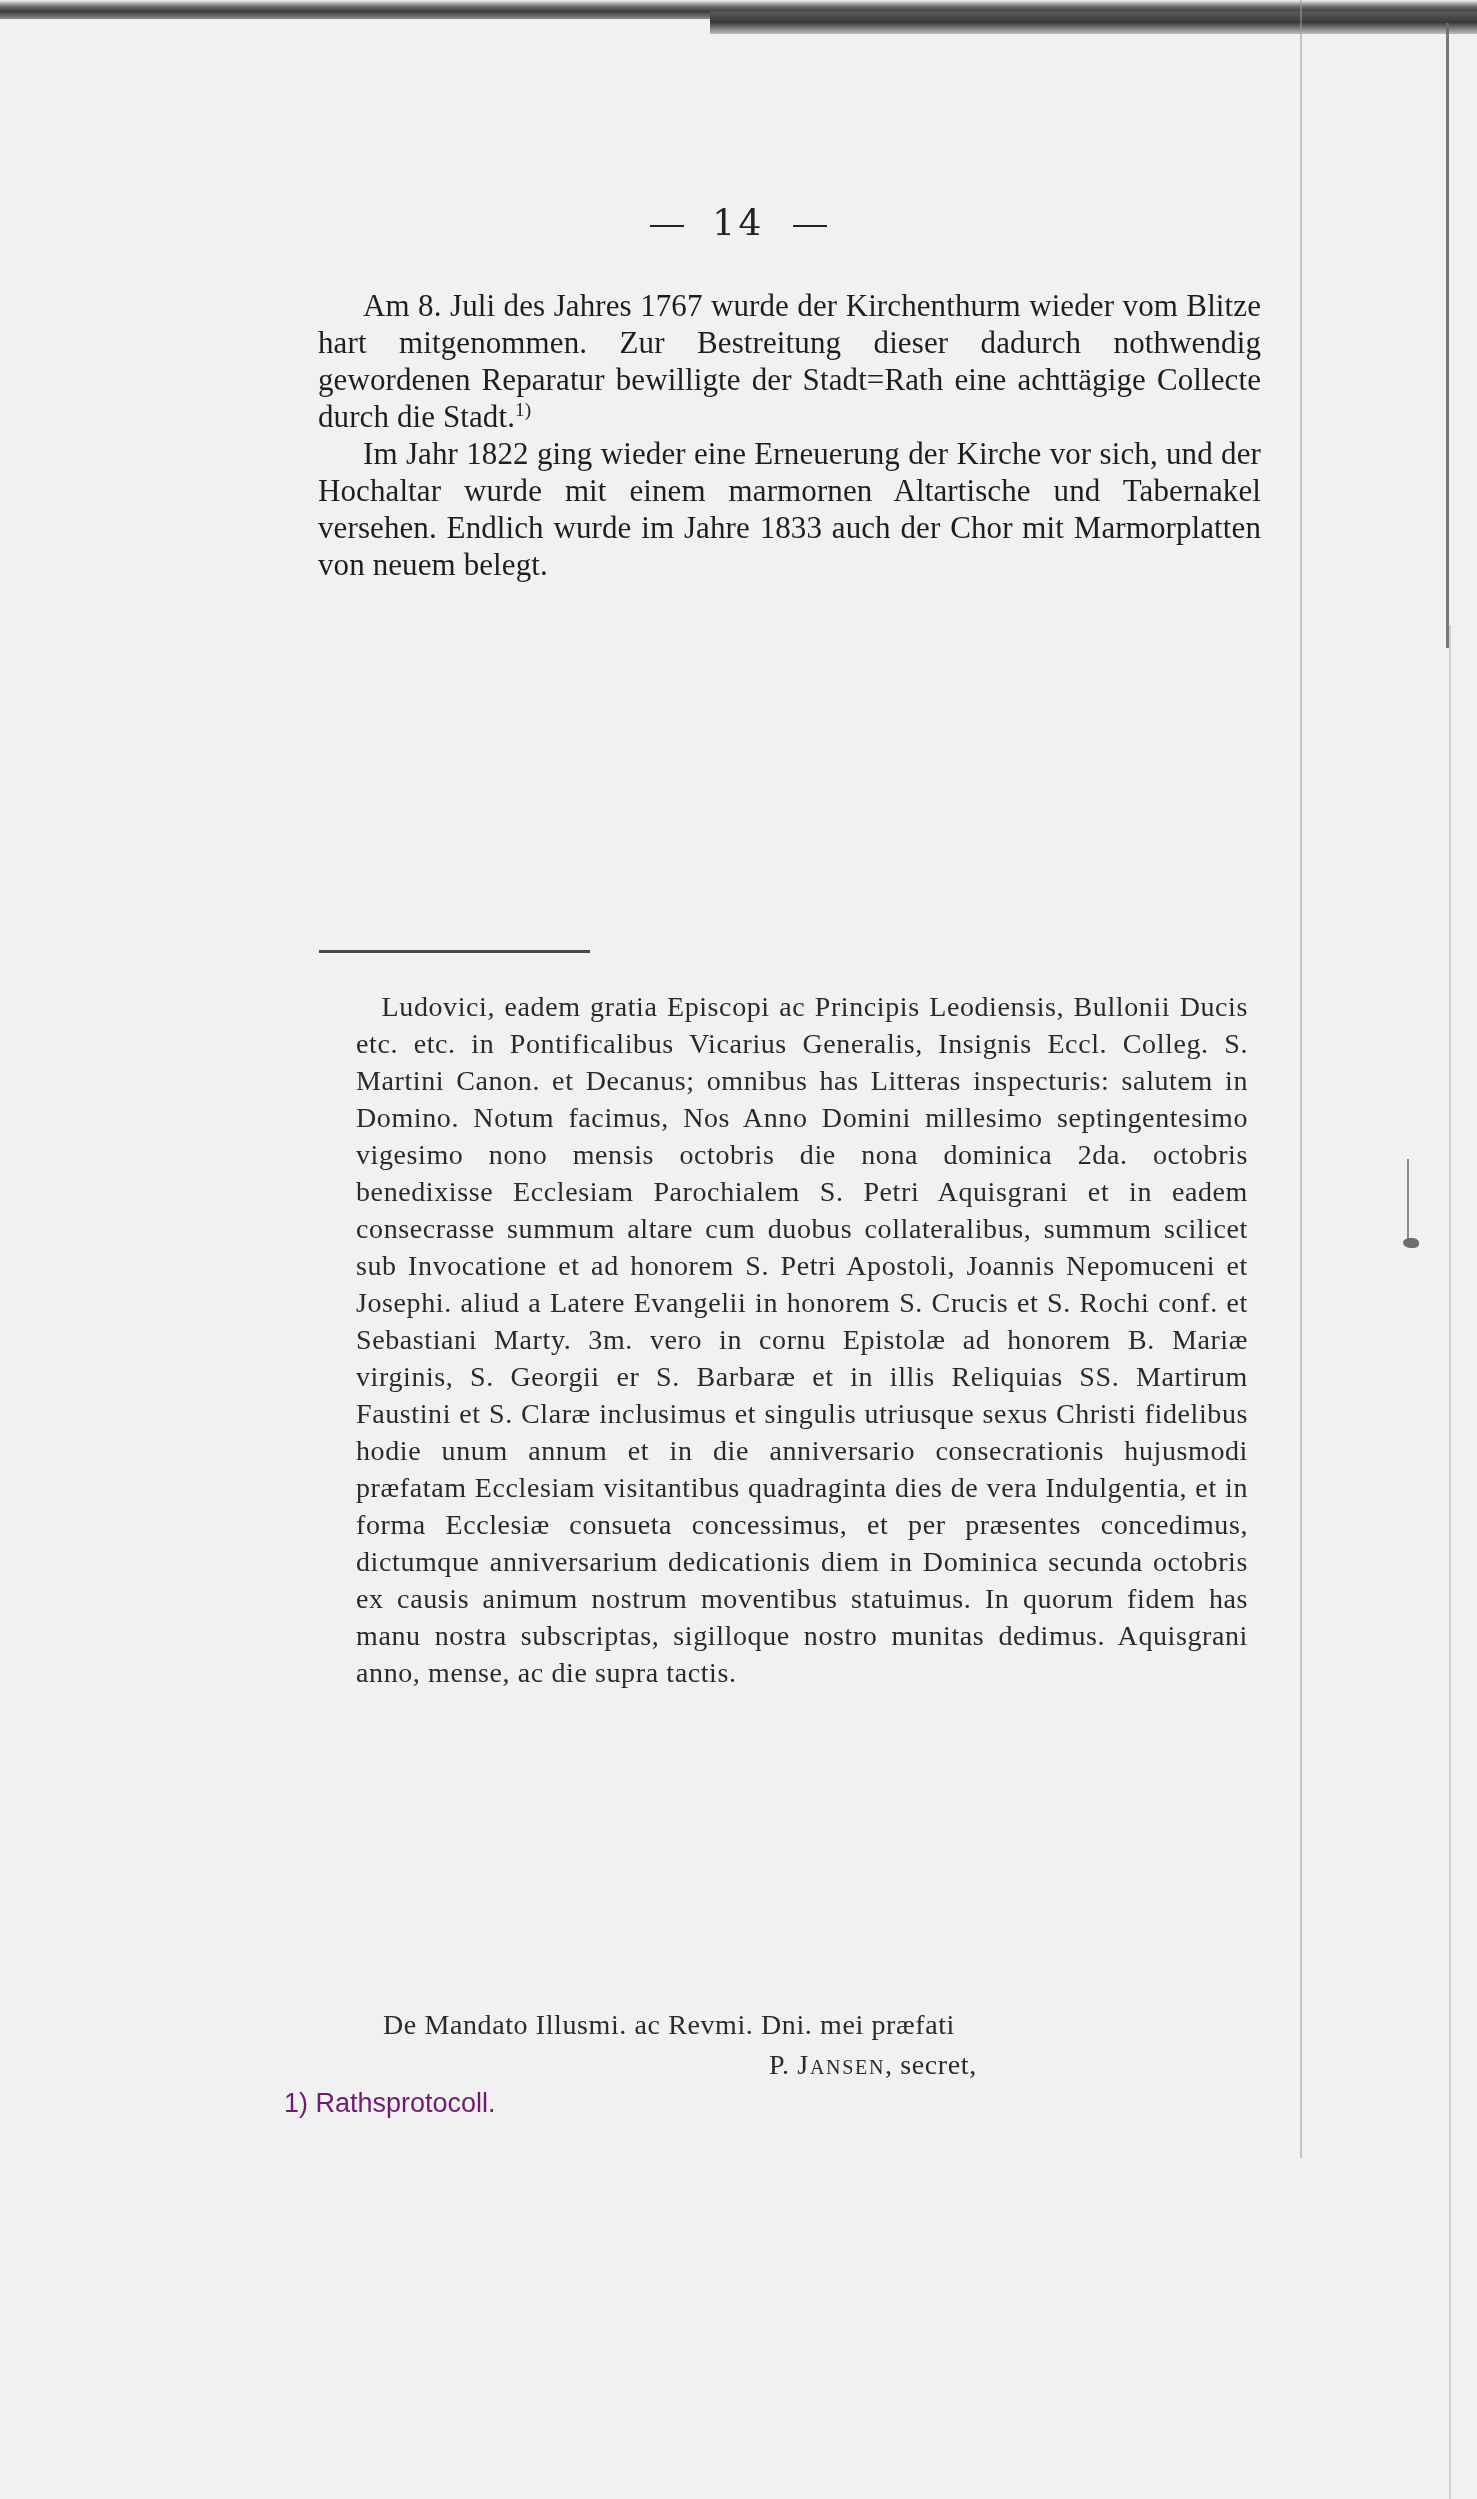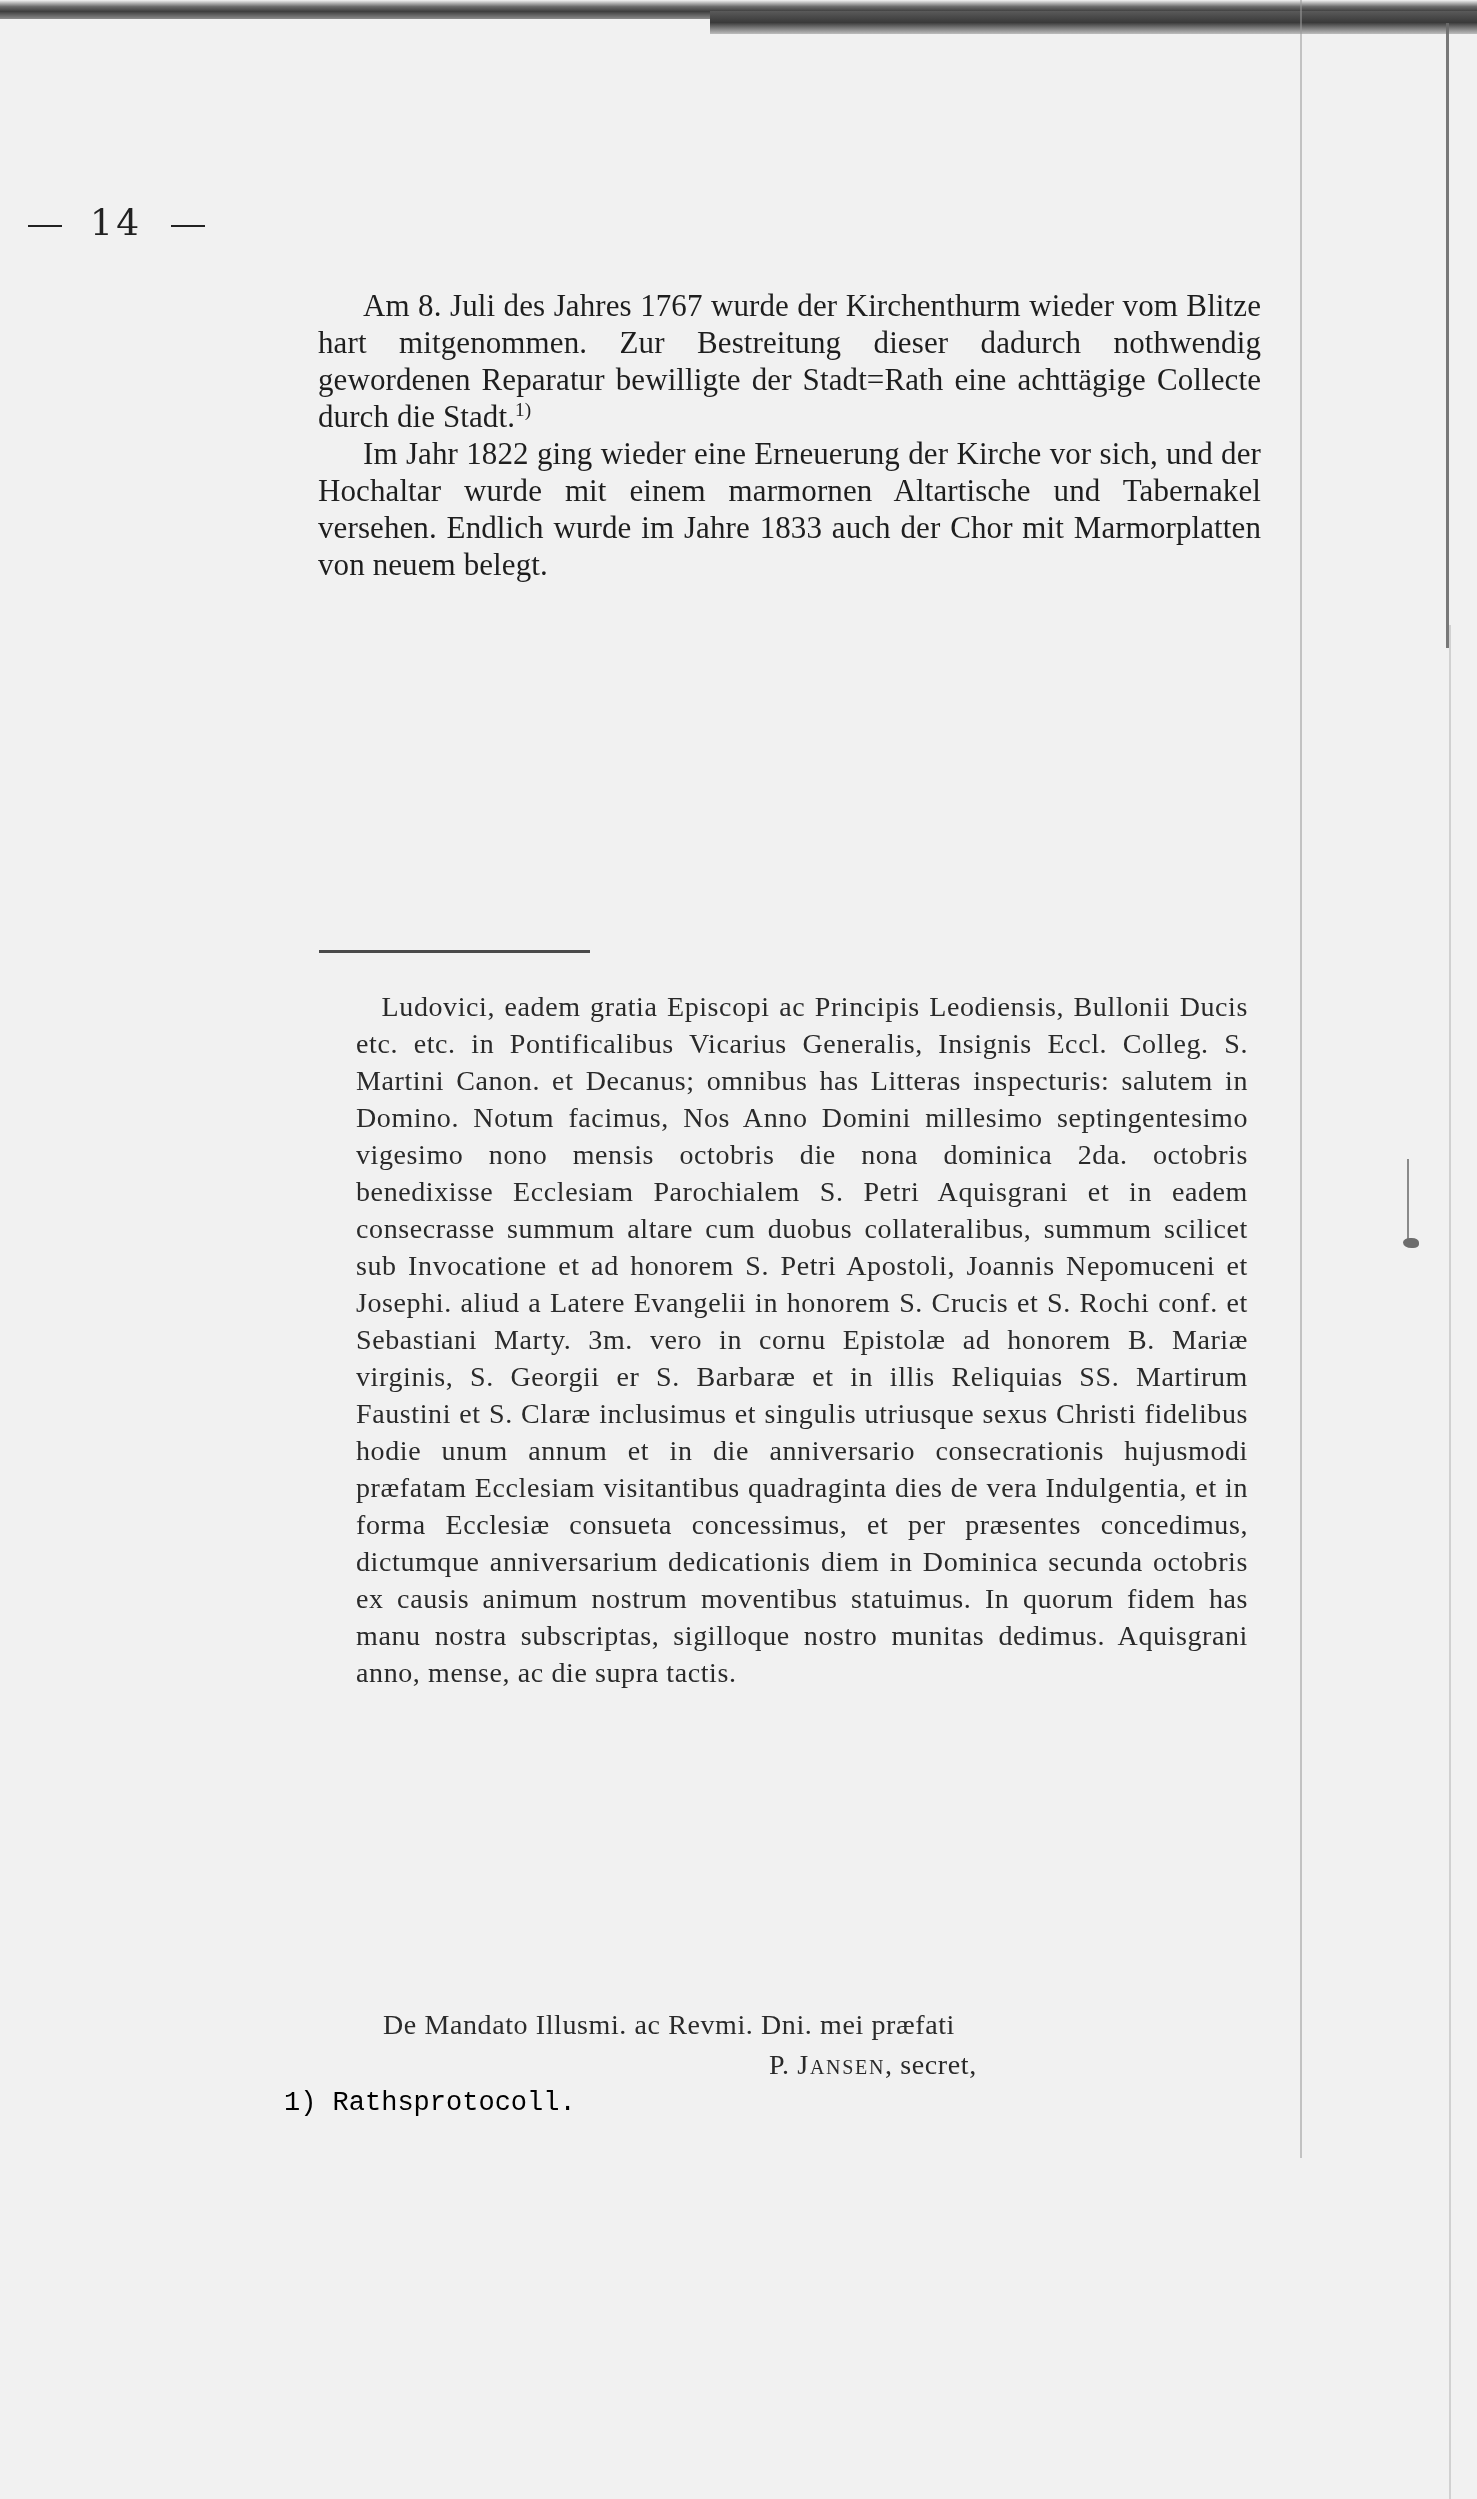--- a/index.html
+++ b/index.html
@@ -20,21 +20,21 @@
     .vline-1 { position: absolute; left: 1300px; top: 0; width: 1.7px; height: 2158px; background: #9a9a9a; opacity: .55; }
     .vline-2 { position: absolute; left: 1446px; top: 23px; width: 2.8px; height: 625px; background: #6a6a6a; opacity: .9; }
     .vline-3 { position: absolute; left: 1449px; top: 625px; width: 1.7px; height: 1874px; background: #bdbdbd; opacity: .6; }
     .mark-dot {
       position: absolute; left: 1403px; top: 1238px; width: 16px; height: 10.2px;
       background: #6d6d6d; border-radius: 50% 50% 40% 60%;
     }
     .mark-stem { position: absolute; left: 1407px; top: 1159px; width: 2.3px; height: 80px; background: #8a8a8a; }
 
     .page-number {
-      position: absolute; top: 202px; left: 0; width: 1477px; 
+      position: absolute; top: 202px; left: 0; width: 1477px; text-align: center;
       font-family: "DejaVu Serif", serif; font-size: 36px; letter-spacing: 3.4px; color: #222;
     }
     .page-number .dash { display: inline-block; width: 34px; height: 2.8px; background: #222; vertical-align: middle; margin: 0 28px; }
 
     .main-text {
       position: absolute; left: 318px; top: 287px; width: 943px;
       font-family: Liberation Serif, serif; font-size: 31px; line-height: 37px;
       color: #1e1e1e; text-align: justify; letter-spacing: 0.1px;
     }
     .main-text p { margin: 0; text-indent: 45px; }
@@ -56,21 +56,21 @@
       font-family: "Liberation Serif", serif; font-size: 28px; line-height: 34px; color: #2a2a2a; letter-spacing: 0.6px;
     }
     .signature-2 {
       position: absolute; left: 738px; top: 2048px;
       font-family: "Liberation Serif", serif; font-size: 28px; line-height: 34px; color: #2a2a2a; letter-spacing: 0.6px; margin-left: 31px;
     }
     .signature-2 .sc { font-variant: small-caps; letter-spacing: 1.7px; }
 
     .footnote-ref {
       position: absolute; left: 284px; top: 2086px;
-      font-family: Liberation Mono, monospace; font-size: 27px; line-height: 34px; color: #000000;
+      font-family: Liberation Sans, sans-serif; font-size: 27px; line-height: 34px; color: #701a75;
     }
   </style>
 </head>
 <body>
 
 <div class="band-top"></div>
 <div class="band-top-right"></div>
 <div class="vline-1"></div>
 <div class="vline-2"></div>
 <div class="vline-3"></div>

